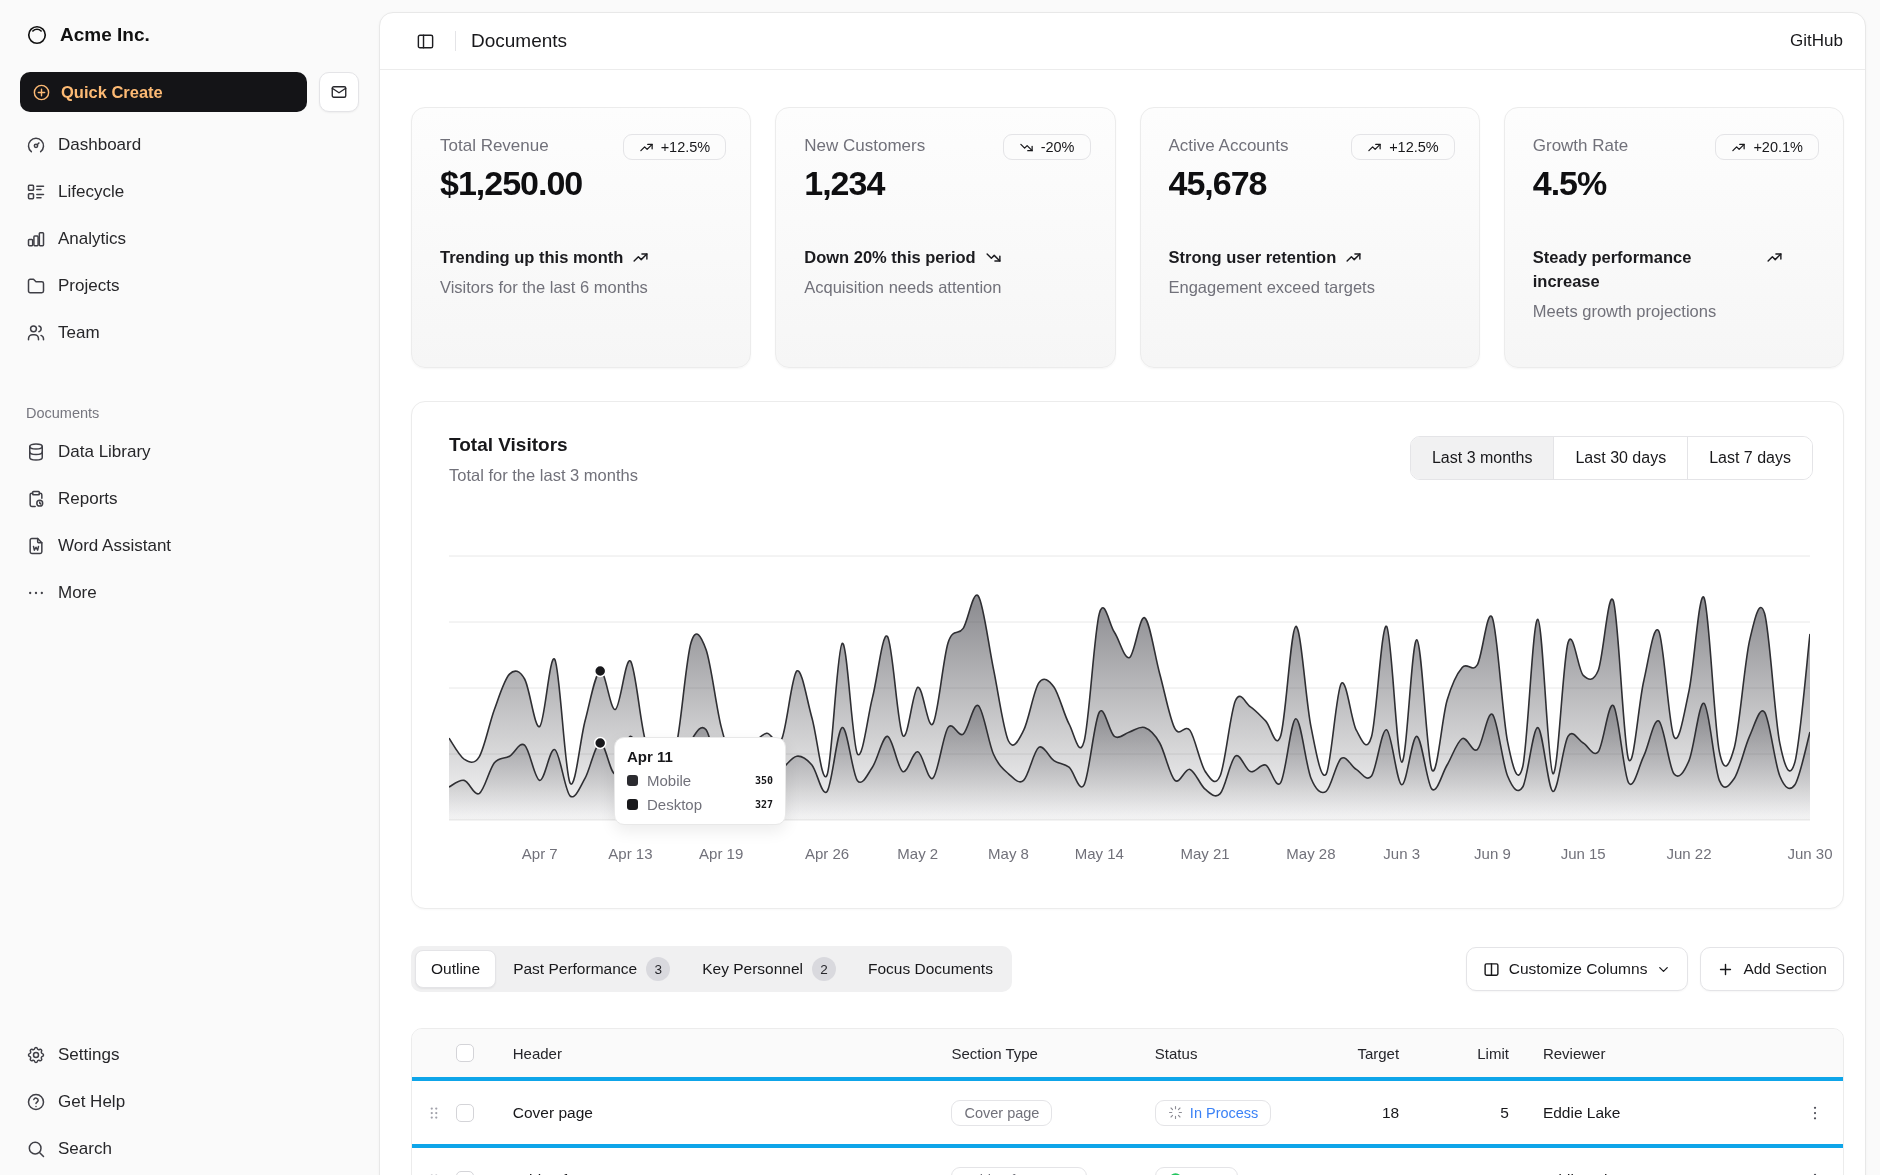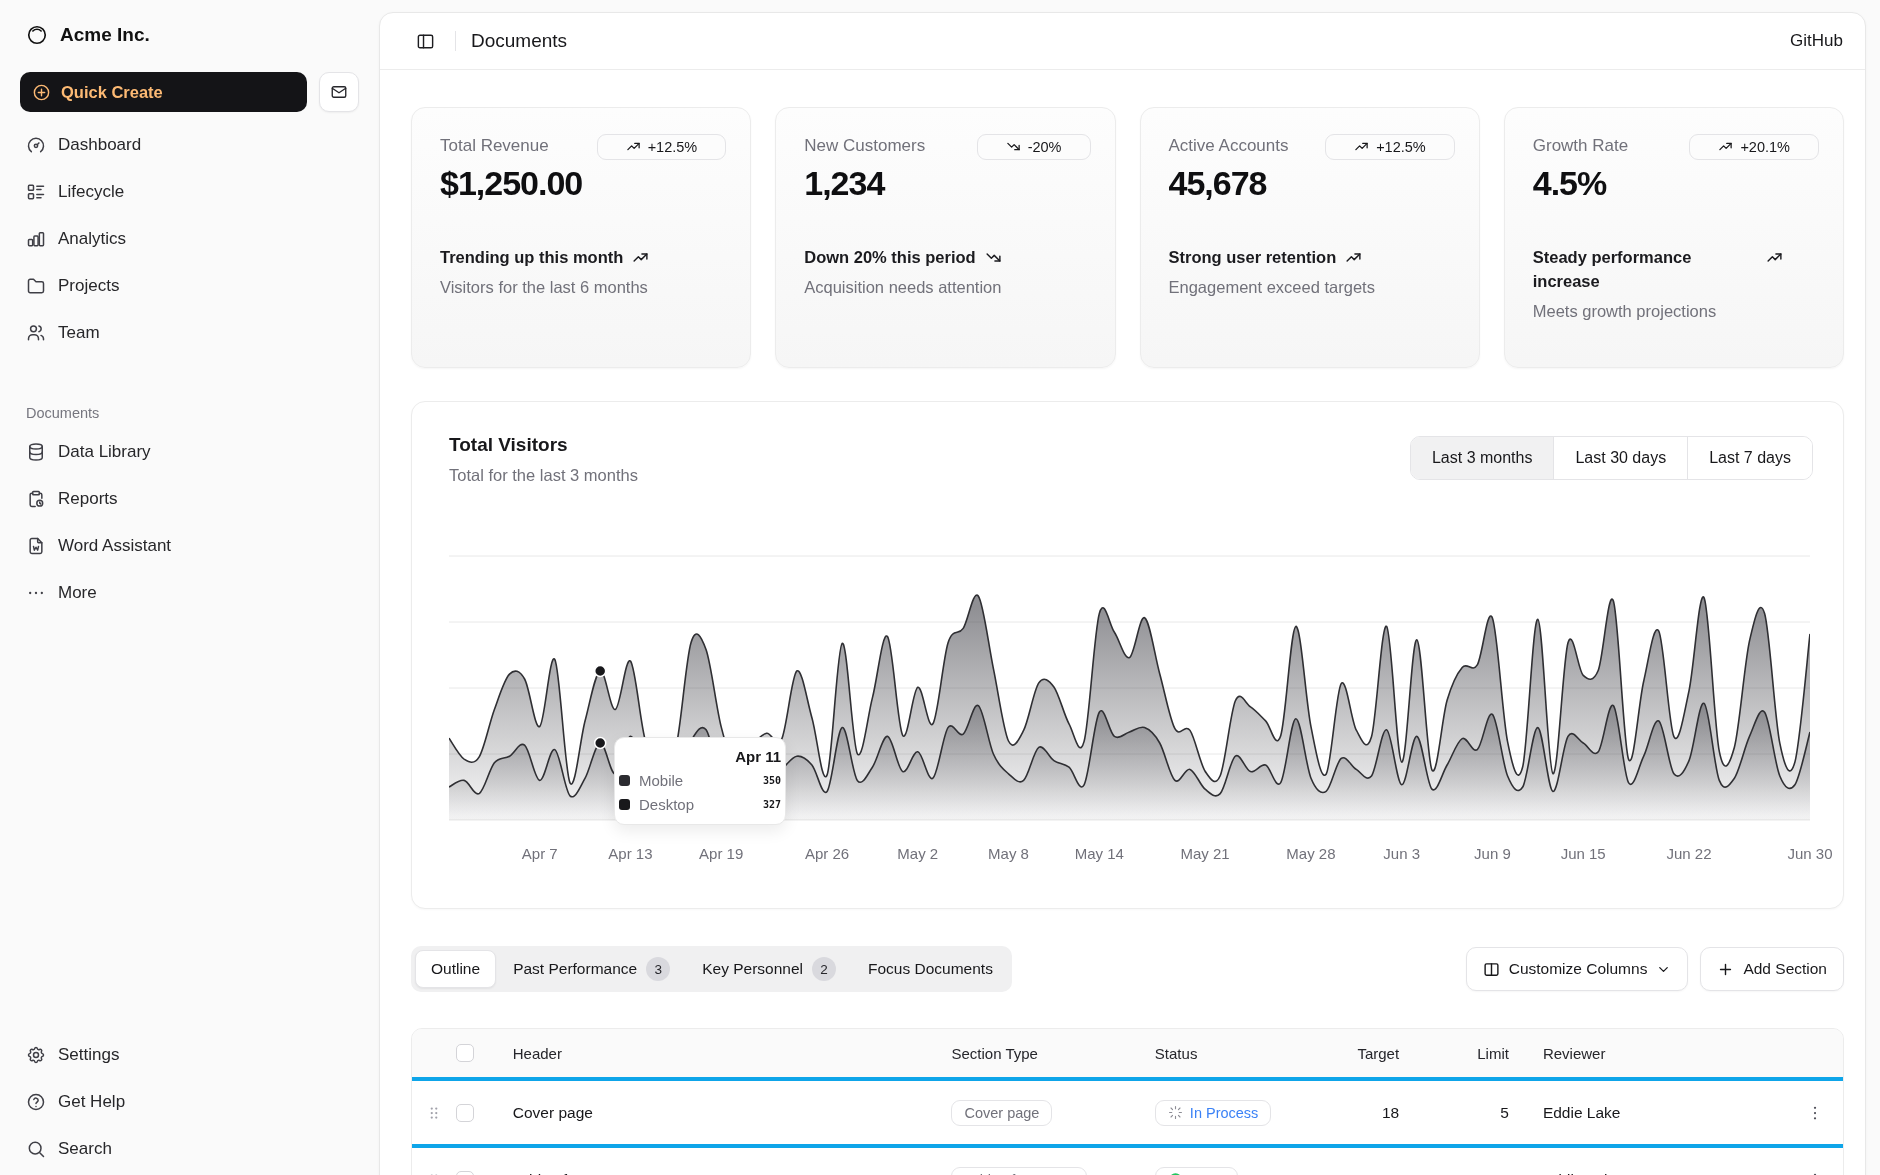--- a/index.html
+++ b/index.html
@@ -40,43 +40,43 @@
   .tb-divider { width:1px; height:20px; background:#e4e4e7; margin:0 15px; }
   .tb-title { font-size:19px; font-weight:500; }
   .tb-github { margin-left:auto; font-size:17px; font-weight:500; cursor:pointer; }
   .content { padding:0 21px 0 31px; }
 
   
   .cards { display:flex; gap:24px; margin-top:37px; }
   .stat-card { position:relative; width:341px; height:261px; border:1px solid #ececec; border-radius:14px;
     background:linear-gradient(to top,#f6f6f6,#fdfdfd); padding:28px 26px 0 28px; box-shadow:0 1px 2px rgba(0,0,0,.04); }
   .stat-label { font-size:17px; color:#71717a; }
-  .stat-badge { position:absolute; top:26px; right:24px; display:flex; align-items:flex-start; gap:7px;
-    border:1px solid #e4e4e7; border-radius:9px; padding:4px 28px; font-size:14.5px; color:#18181b; background:#fcfcfc; }
+  .stat-badge { position:absolute; top:26px; right:24px; display:flex; align-items:flex-end; gap:7px;
+    border:1px solid #e4e4e7; border-radius:9px; padding:4px 15px; font-size:14.5px; color:#18181b; background:#fcfcfc; }
   .stat-badge svg { width:15px; height:15px; stroke-width:2; }
   .stat-value { margin-top:8px; font-size:34px; font-weight:700; letter-spacing:-1px; color:#0f0f11; font-variant-numeric:tabular-nums; }
   .stat-foot-title { margin-top:42px; display:flex; align-items:flex-start; gap:9px; font-size:16.5px; font-weight:700; color:#1b1b1f; line-height:24px; }
   .stat-foot-title svg { width:17px; height:17px; stroke-width:2; margin-top:4px; flex:none; }
   .stat-foot-desc { margin-top:6px; font-size:16.5px; color:#71717a; line-height:24px; }
 
   
   .chart-card { position:relative; margin-top:33px; height:508px; border:1px solid #ececec; border-radius:14px;
-    background:#fff; box-shadow:0 1px 2px rgba(0,0,0,.03);text-align:right; }
+    background:#fff; box-shadow:0 1px 2px rgba(0,0,0,.03); }
   .chart-title { position:absolute; left:37px; top:32px; font-size:19px; font-weight:700; }
   .chart-sub { position:absolute; left:37px; top:64px; font-size:16.5px; color:#71717a; }
   .range-group { position:absolute; right:30px; top:34px; display:flex; height:44px; border:1px solid #e4e4e7;
     border-radius:10px; overflow:hidden; background:#fff; }
   .range-btn { display:flex; align-items:center; padding:0 21px; font-size:16px; color:#18181b; border-left:1px solid #e4e4e7; cursor:pointer; background:#fff; }
   .range-btn:first-child { border-left:none; }
   .range-btn.active { background:#f1f1f2; }
   .chart-wrap { position:absolute; left:37px; top:128px; width:1361px; height:295px; }
   .ticks { position:absolute; left:37px; top:443px; width:1361px; height:20px; }
   .ticks span { position:absolute; transform:translateX(-50%); font-size:15px; color:#71717a; white-space:nowrap; }
   .tooltip { position:absolute; left:202px; top:335px; width:172px; background:#fff; border:1px solid #e8e8e8;
-    border-radius:10px; box-shadow:0 6px 16px rgba(0,0,0,.08); padding:10px 4px 11px; z-index:3; }
+    border-radius:10px; box-shadow:0 6px 16px rgba(0,0,0,.08); padding:10px 12px 11px; z-index:3; }
   .tt-date { font-size:15px; font-weight:700; color:#18181b; }
   .tt-row { display:flex; align-items:center; gap:9px; margin-top:7px; font-size:15px; color:#71717a; }
   .tt-swatch { width:11px; height:11px; border-radius:3px; background:#2b2b30; flex:none; }
   .tt-val { margin-left:auto; font-family:"DejaVu Sans Mono", monospace; font-size:10px; font-weight:700; color:#18181b; }
 
   
   .sections-bar { display:flex; align-items:center; margin-top:37px; }
   .seg { display:flex; align-items:center; gap:2px; background:#f0f0f1; border-radius:10px; padding:4px; height:46px; }
   .seg-item { display:flex; align-items:center; gap:9px; padding:0 15px; height:38px; border-radius:8px;
     font-size:15.5px; font-weight:500; color:#18181b; cursor:pointer; }

